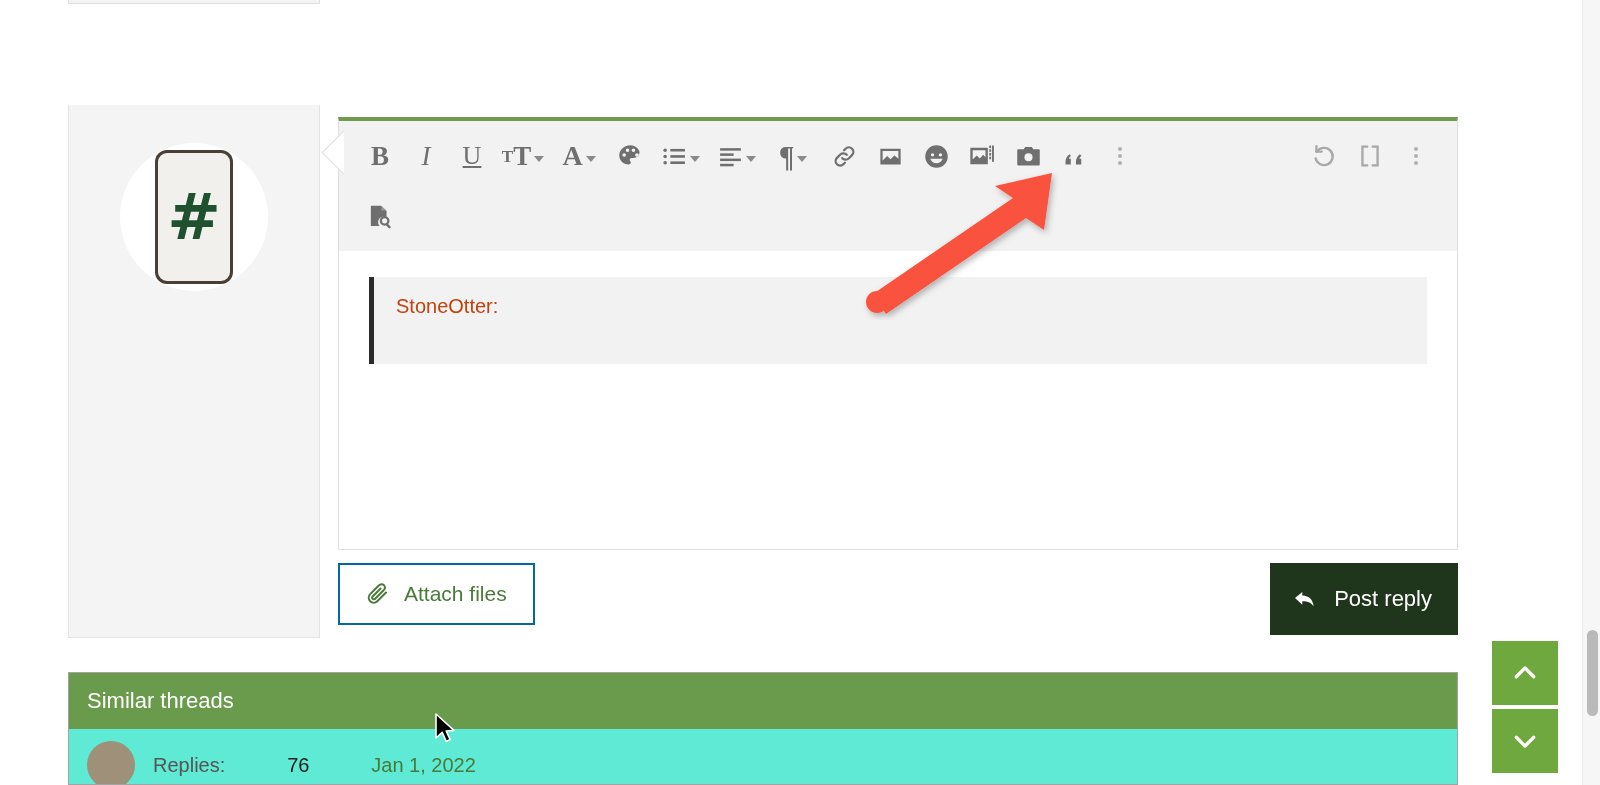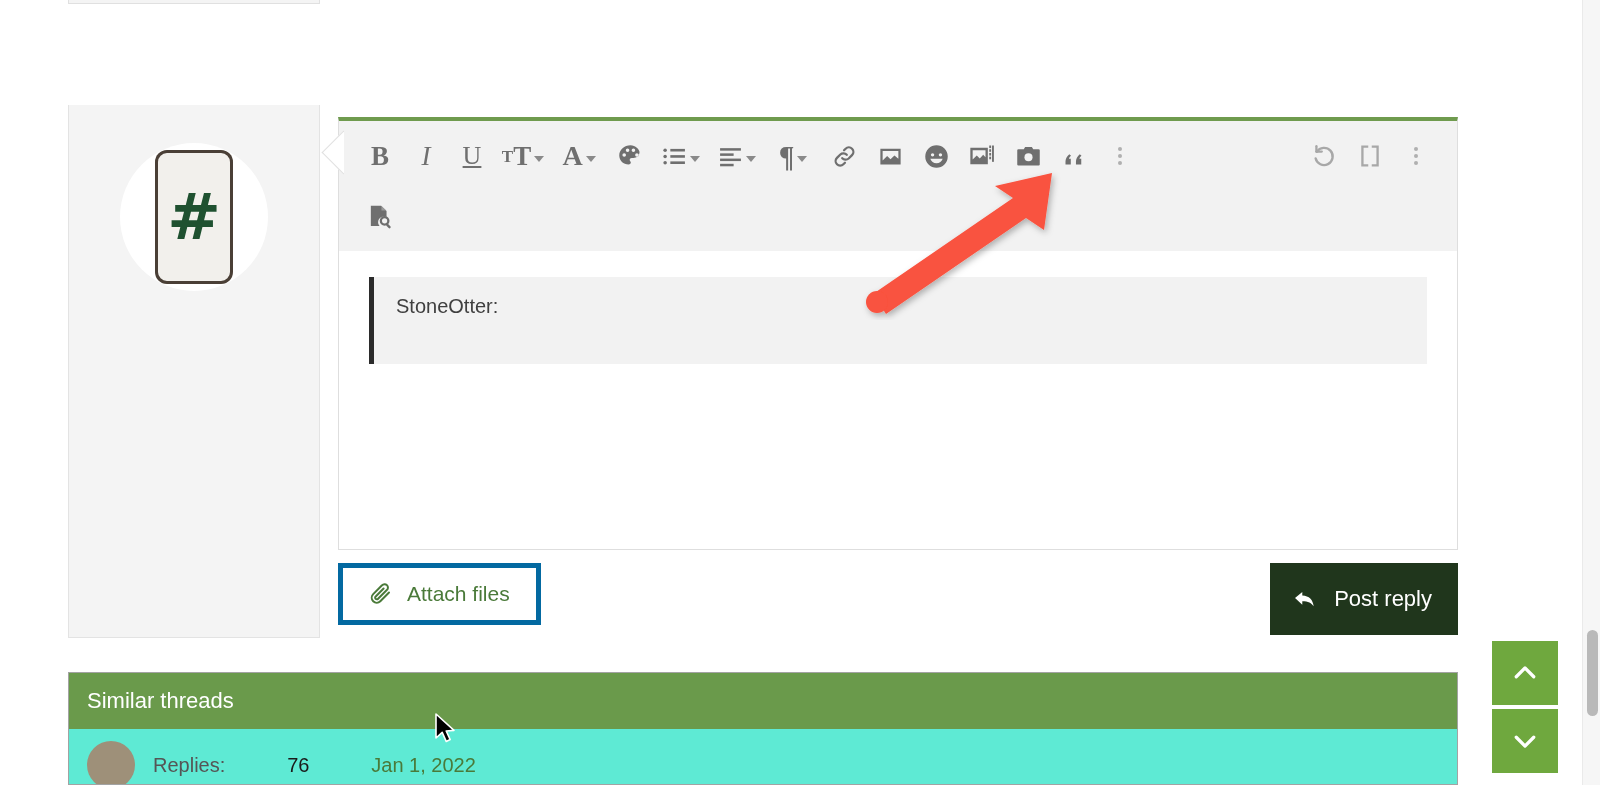--- a/index.html
+++ b/index.html
@@ -203,21 +203,21 @@
     padding: 12px 30px;
   }
   .quote {
     border-left: 5px solid #2b2b2b;
     background: #f2f2f2;
     padding: 18px 26px 22px 22px;
     margin: 14px 0 0 0;
   }
   .quote .attrib {
     font-size: 20px;
-    color: #404040;
+    color: #c2410c;
     margin-bottom: 24px;
     font-family: "Liberation Sans", sans-serif;
   }
   .quote .body {
     font-size: 20px;
     color: #1a1a1a;
     line-height: 2.0;
   }
   .emoji {
     display: inline-block;
@@ -231,21 +231,21 @@
     position: absolute;
     left: 270px; top: 458px;
     width: 1120px; height: 68px;
   }
   .attach-btn {
     position: absolute;
     left: 0; top: 0;
     height: 62px;
     padding: 0 26px;
     background: #ffffff;
-    border: 5px solid #0369a1;
+    border: 2px solid #0369a1;
     color: #4a7a39;
     font-size: 21px;
     display: inline-flex;
     align-items: center;
     gap: 14px;
     cursor: pointer;
   }
   .post-btn {
     position: absolute;
     right: 0; top: 0;

